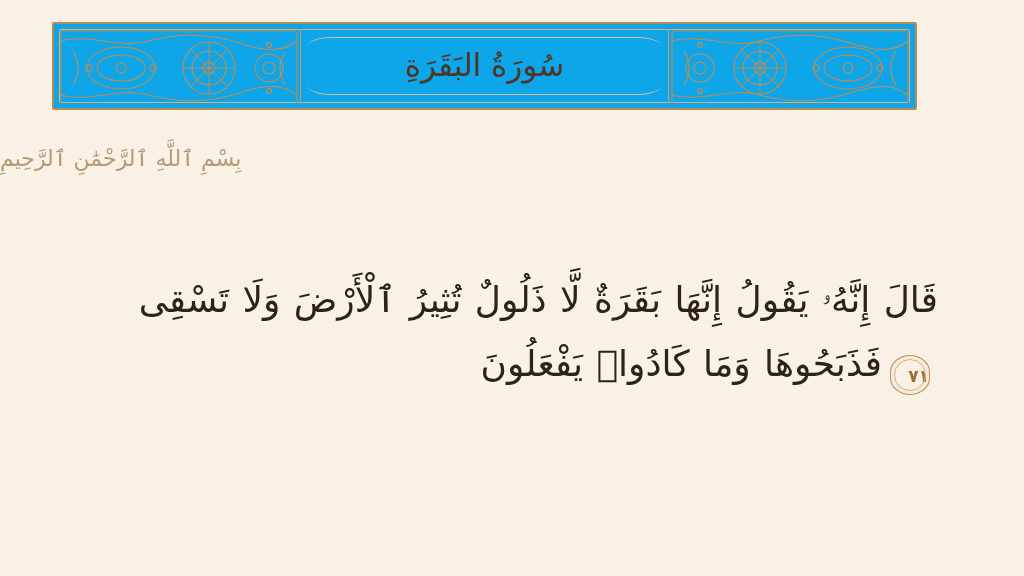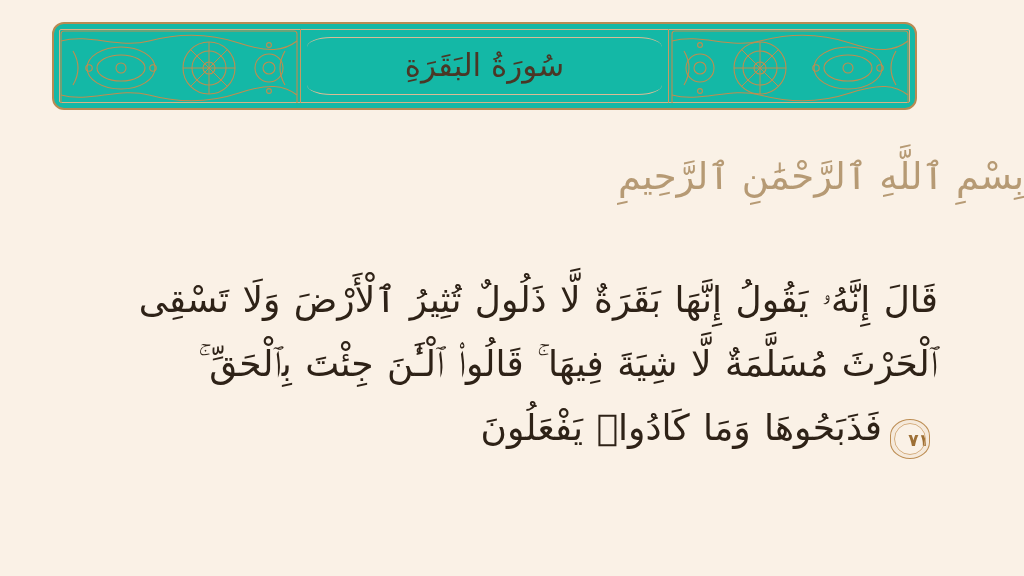--- a/index.html
+++ b/index.html
@@ -17,22 +17,22 @@
 
   
   .surah-header {
     position: absolute;
     left: 52px;
     top: 22px;
     width: 865px;
     height: 88px;
     box-sizing: border-box;
     border: 2px solid #b98a52;
-    border-radius: 12px;
-    background: #14b8a6;
+    border-radius: 2px;
+    background: #0ea5e9;
   }
   .surah-header::after {
     content: "";
     position: absolute;
     left: 4px;
     top: 4px;
     right: 4px;
     bottom: 4px;
     border: 1px solid #cfa madness;
   }
@@ -81,25 +81,25 @@
     font-size: 31px;
     color: #4a3726;
     direction: rtl;
     line-height: 1.35;
     white-space: nowrap;
   }
 
   
   .basmala {
     position: absolute;
-    top: 155px;
+    top: 146px;
     left: 0;
     width: 100%;
-    text-align: right;
-    font-size: 37px;
+    text-align: left;
+    font-size: 22px;
     color: #b69a74;
     direction: rtl;
     font-family: "DejaVu Sans", sans-serif;
     letter-spacing: 0px;
   }
 
   
   .ayah-block {
     position: absolute;
     top: 268px;
@@ -201,17 +201,16 @@
 
   <div class="title-box">
     <div class="surah-title">سُورَةُ البَقَرَةِ</div>
   </div>
 </div>
 
 <div class="basmala">بِسْمِ ٱللَّهِ ٱلرَّحْمَٰنِ ٱلرَّحِيمِ</div>
 
 <div class="ayah-block">
   <div>قَالَ إِنَّهُۥ يَقُولُ إِنَّهَا بَقَرَةٌ لَّا ذَلُولٌ تُثِيرُ ٱلْأَرْضَ وَلَا تَسْقِى</div>
-  <div>ٱلْحَرْثَ مُسَلَّمَةٌ لَّا شِيَةَ فِيهَا ۚ قَالُوا۟ ٱلْـَٰٔنَ جِئْتَ بِٱلْحَقِّ ۚ</div>
   <div>
     <span class="ayah-number">٧١</span><span>فَذَبَحُوهَا وَمَا كَادُوا۟ يَفْعَلُونَ</span>
   </div>
 </div>
 
 </body></html>

